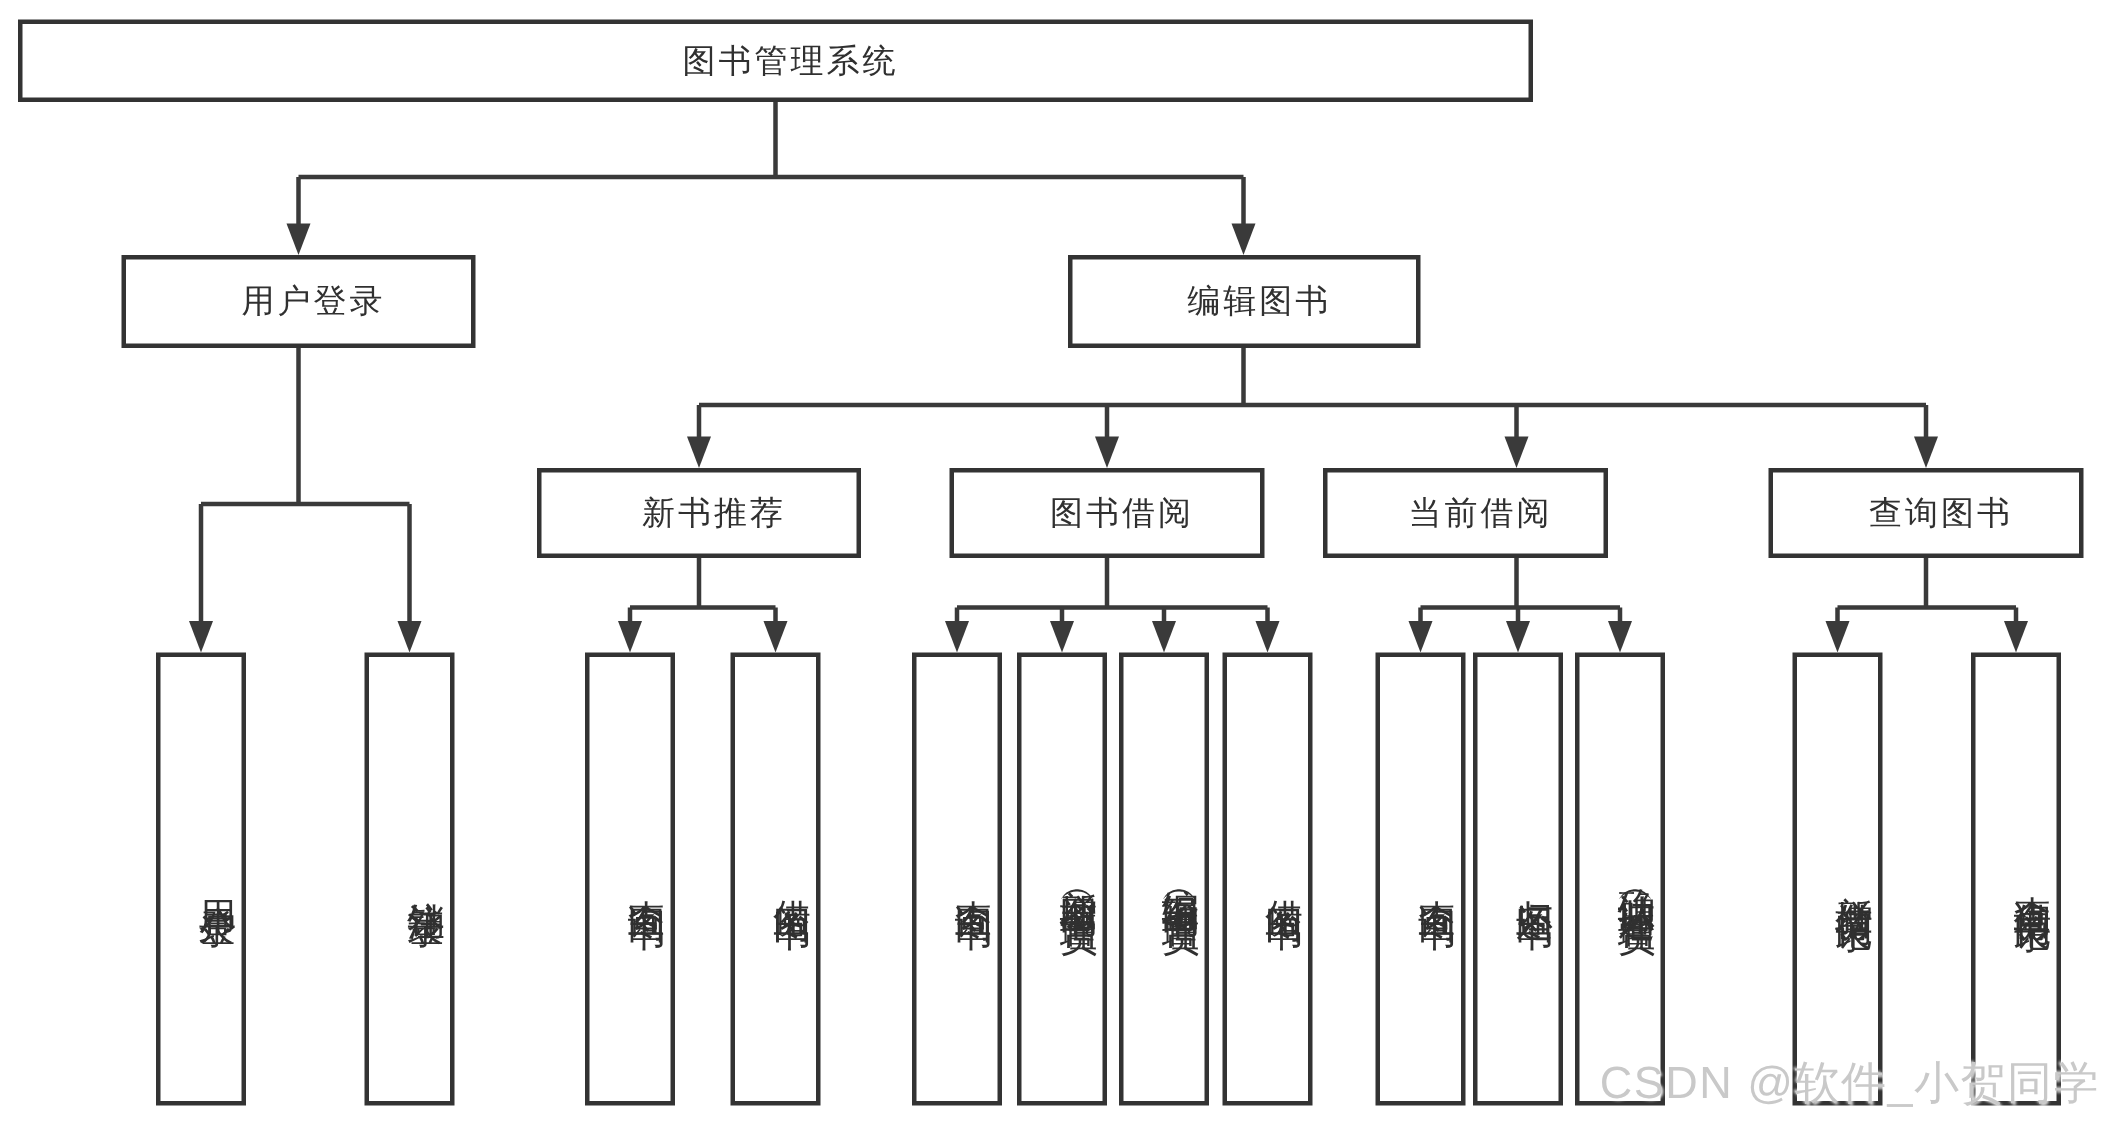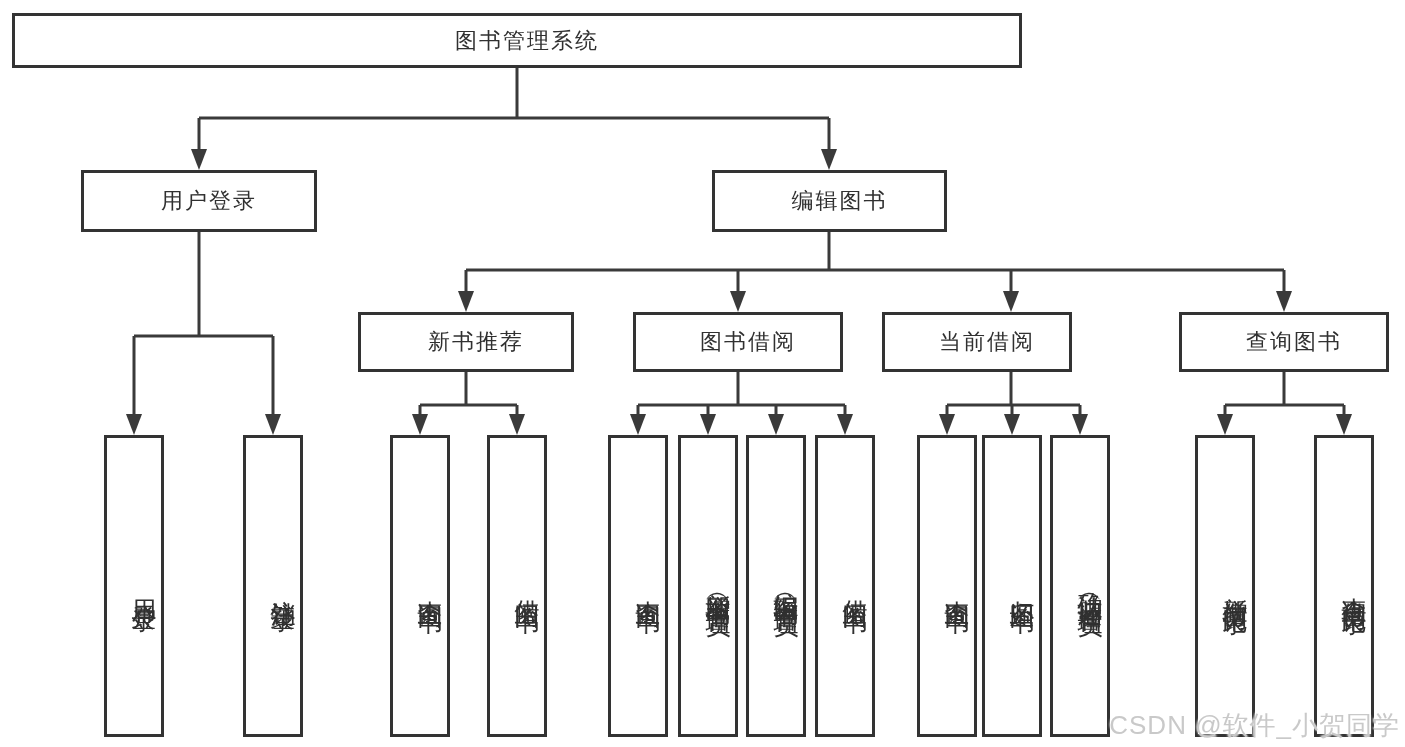--- a/index.html
+++ b/index.html
@@ -32,21 +32,21 @@
   }
   .vbox .vlabel{
     writing-mode:vertical-rl;
     text-orientation:mixed;
     font-size:25px;color:var(--text);
     letter-spacing:3px;line-height:1;
     white-space:nowrap;
   }
   .watermark{
     position:absolute;right:5px;bottom:4px;
-    font-size:26px;color:var(--wm);letter-spacing:1px;
+    font-size:30px;color:var(--wm);letter-spacing:1px;
     text-shadow:1px 1px 2px rgba(255,255,255,.95),-1px -1px 2px rgba(255,255,255,.95);
     pointer-events:none;white-space:nowrap;
   }
 </style>
 </head>
 <body>
 
 <div class="canvas">
 
   <svg class="wires" viewBox="0 0 1405 747" xmlns="http://www.w3.org/2000/svg">

